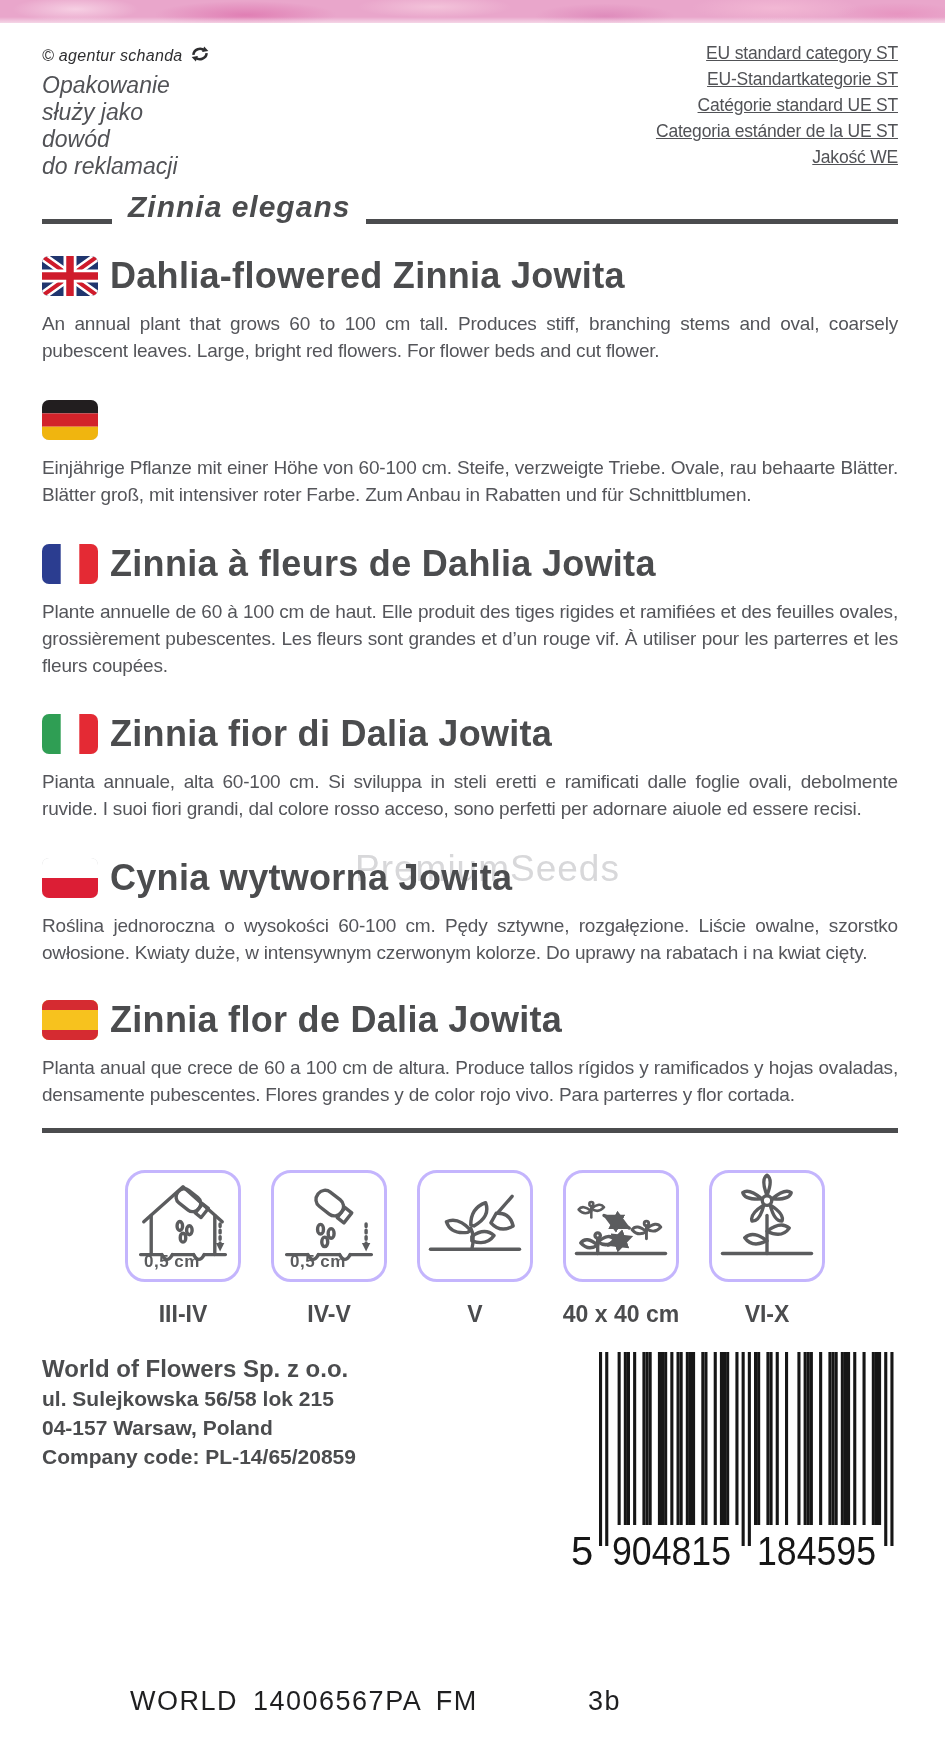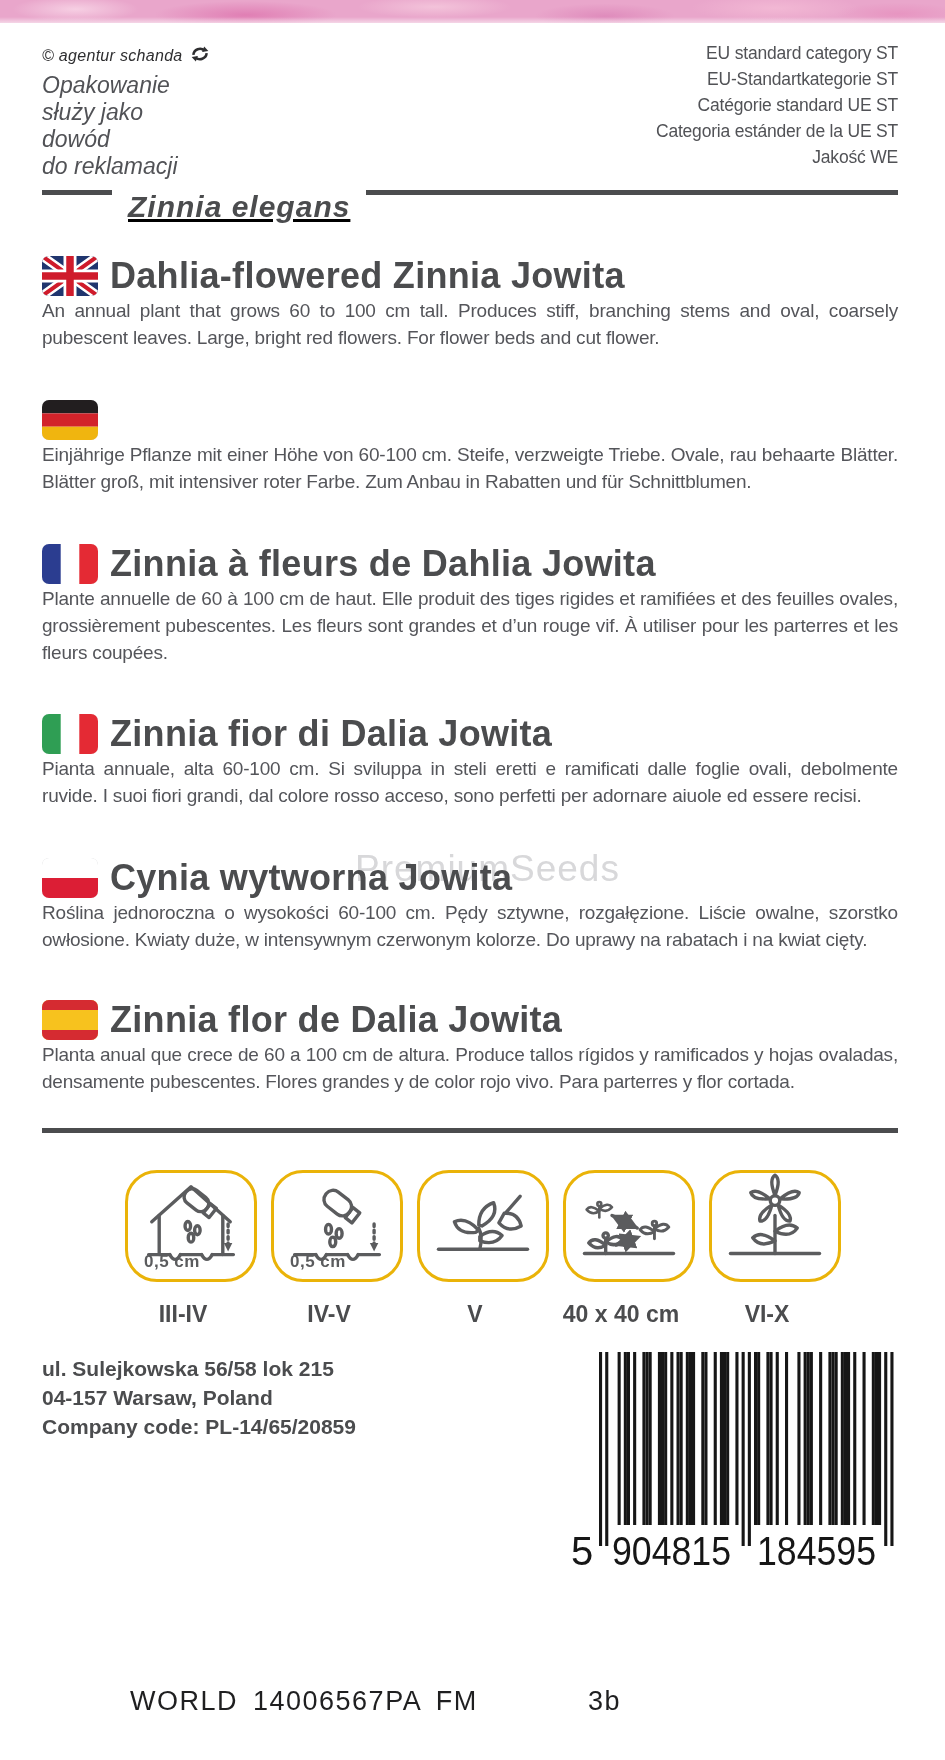--- a/index.html
+++ b/index.html
@@ -19,44 +19,44 @@
       #e9a6cb;
   }
   .pink-strip::after{ content:""; position:absolute; left:0; bottom:0; width:100%; height:6px;
     background:linear-gradient(to bottom, rgba(255,255,255,0), rgba(255,255,255,.55)); }
 
   .copyright{ position:absolute; left:42px; top:44px; display:flex; align-items:center; gap:7px;
     font-style:italic; font-size:16px; color:#2e2e30; letter-spacing:.3px; }
   .left-note{ position:absolute; left:42px; top:72px; font-style:italic; font-size:23px;
     line-height:27px; color:#515256; }
   .right-note{ position:absolute; right:47px; top:40px; text-align:right; font-size:17.5px;
-    line-height:26px; color:#515256; letter-spacing:-0.2px; }
-
-  .species-row{ position:absolute; left:42px; top:190px; width:856px; display:flex; align-items:flex-start; gap:16px;text-decoration:underline; }
+    line-height:26px; color:#515256; letter-spacing:-0.2px;text-decoration:underline; }
+
+  .species-row{ position:absolute; left:42px; top:190px; width:856px; display:flex; align-items:flex-end; gap:16px; }
   .rule{ height:5px; background:#4b4c4e; }
   .rule-left{ width:70px; }
   .rule-right{ flex:1; }
   .species{ font-size:30px; font-weight:700; font-style:italic; color:#4b4c4e; letter-spacing:1px; }
 
   .watermark{ position:absolute; left:355px; top:848px; font-size:37px; color:#d8d8da;
     letter-spacing:1px; z-index:0; }
 
   .lang-section{ position:absolute; left:42px; width:856px; z-index:1; }
   .sec-head{ display:flex; align-items:center; gap:12px; height:40px; }
   .flag{ width:56px; height:40px; border-radius:7px; overflow:hidden; flex:0 0 auto;
     box-shadow: inset 0 0 0 1px rgba(110,110,116,.35); }
   .flag svg{ display:block; width:100%; height:100%; }
   .sec-title{ font-size:36px; font-weight:700; color:#4b4c4e; letter-spacing:.3px; white-space:nowrap; }
-  .sec-body{ margin-top:1px; font-size:19px; line-height:27px; color:#54555a;
+  .sec-body{ margin-top:14px; font-size:19px; line-height:27px; color:#54555a;
     text-align:justify; letter-spacing:-0.2px; }
 
   .divider{ position:absolute; left:42px; top:1128px; width:856px; height:5px; background:#4b4c4e; }
 
-  .picto-box{ position:absolute; top:1170px; width:132px; height:112px; border:3px solid #eab308;
-    border-radius:32px; background:#fff; }
+  .picto-box{ position:absolute; top:1170px; width:116px; height:112px; border:3px solid #c4b5fd;
+    border-radius:20px; background:#fff; }
   .picto-box svg{ position:absolute; left:0; top:0; width:100%; height:100%; }
   .depth{ position:absolute; left:16px; bottom:7px; font-size:17px; font-weight:700; color:#5b5c5e; letter-spacing:.5px; }
   .picto-label{ position:absolute; top:1301px; width:136px; text-align:center;
     font-size:23px; font-weight:700; color:#4b4c4e; }
 
   .producer{ position:absolute; left:42px; top:1354px; color:#4b4c4e; }
   .producer .name{ font-size:24px; font-weight:700; line-height:30px; }
   .producer .line{ font-size:21px; font-weight:700; line-height:29px; }
 
   .barcode{ position:absolute; left:599px; top:1352px; width:295px; height:216px; }
@@ -306,20 +306,21 @@
     <span class="depth"></span>
   </div>
 
   <div class="picto-label" style="left:115px">III-IV</div>
   <div class="picto-label" style="left:261px">IV-V</div>
   <div class="picto-label" style="left:407px">V</div>
   <div class="picto-label" style="left:553px">40 x 40 cm</div>
   <div class="picto-label" style="left:699px">VI-X</div>
 
   <div class="producer">
+    <div class="name">World of Flowers Sp. z o.o.</div>
     <div class="line">ul. Sulejkowska 56/58 lok 215</div>
     <div class="line">04-157 Warsaw, Poland</div>
     <div class="line">Company code: PL-14/65/20859</div>
   </div>
 
   <div class="barcode">
     <svg id="barcode-svg" width="295" height="216" viewBox="0 0 295 216" style="font-family:'Liberation Sans',sans-serif">
         <rect x="0.0" y="0" width="3.1" height="194" fill="#161616"></rect>
         <rect x="6.2" y="0" width="3.1" height="194" fill="#161616"></rect>
         <rect x="18.6" y="0" width="3.1" height="173" fill="#161616"></rect>

